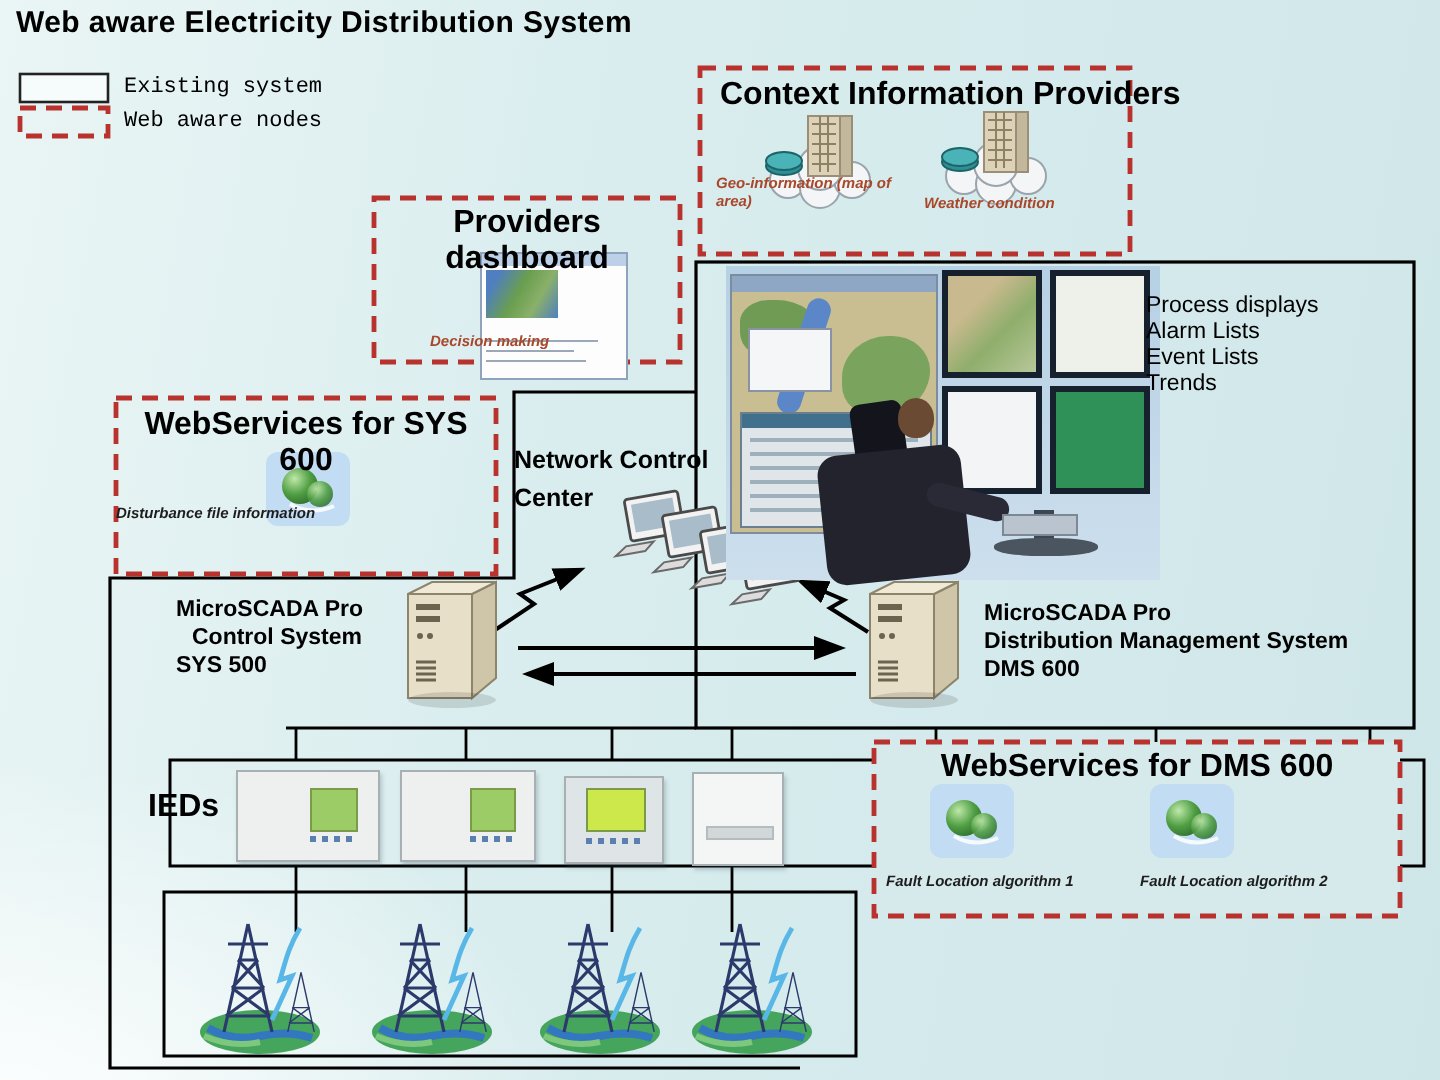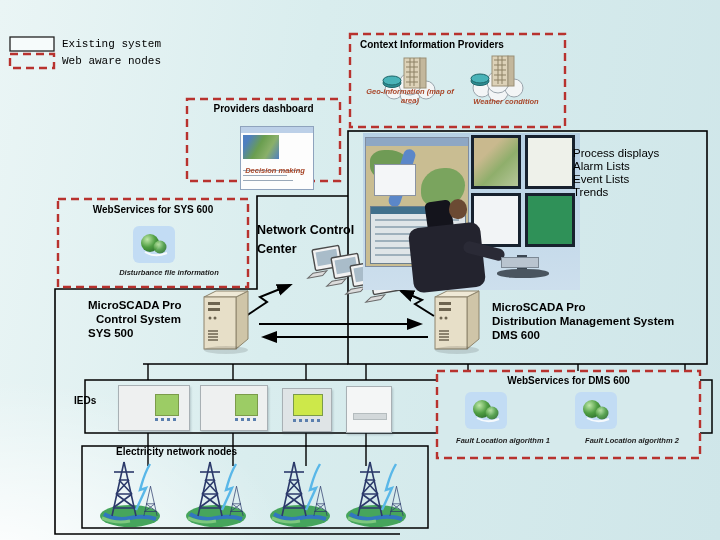--- a/index.html
+++ b/index.html
@@ -4,25 +4,25 @@
 <style>
   html,body{margin:0;padding:0;background:#fff;font-family:"Liberation Sans",sans-serif;}
   #slide{position:relative;width:720px;height:540px;overflow:hidden;
     background:
       radial-gradient(ellipse 420px 260px at 0% 104%, rgba(255,255,255,.95), rgba(255,255,255,0) 70%),
       linear-gradient(100deg,#eaf5f5 0%,#d9edee 40%,#cfe6e9 100%);}
   .abs{position:absolute;}
   .t{position:absolute;color:#000;white-space:pre-line;}
   .title{font-size:15px;font-weight:bold;letter-spacing:.2px;}
   .lg{font-size:11px;font-family:Liberation Mono, monospace;}
-  .bt{font-size:10px;font-weight:bold;}
+  .bt{font-size:16px;font-weight:bold;}
   .bt3{font-size:11.5px;font-weight:bold;line-height:14px;}
   .ncc{font-size:12.5px;font-weight:bold;line-height:19px;}
   .disp{font-size:11.5px;font-weight:normal;line-height:13.5px;}
-  .note{font-size:7.5px;font-weight:bold;font-style:italic;text-align:center;}
+  .note{font-size:7.5px;font-weight:bold;font-style:italic;}
   .red{color:#a8472a;}
   .dark{color:#1d1d1d;}
   .ctr{text-align:center;}
   svg{position:absolute;left:0;top:0;}
   
   #photo{left:363px;top:133px;width:217px;height:157px;background:linear-gradient(180deg,#b6d0e4,#cddfed);}
   #photo .appwin{position:absolute;left:2px;top:4px;width:102px;height:128px;background:#c9bd92;border:1px solid #7e8ca0;}
   #photo .apphdr{position:absolute;left:0;top:0;width:100%;height:8px;background:#8ea7c4;}
   #photo .blob1{position:absolute;left:4px;top:12px;width:40px;height:30px;background:#6f9b55;border-radius:40% 60% 50% 50%;}
   #photo .blob2{position:absolute;left:55px;top:30px;width:44px;height:40px;background:#7aa45e;border-radius:55% 45% 60% 40%;}
@@ -224,50 +224,50 @@
     <div class="btns" style="left:34px;top:32px;width:22px"></div>
   </div>
   <div class="ied" style="left:282px;top:388px;width:48px;height:42px;background:#dfe4e6">
     <div class="scr" style="left:10px;top:5px;width:28px;height:20px;background:#cde84a"></div>
     <div class="btns" style="left:10px;top:30px;width:28px"></div>
   </div>
   <div class="ied" style="left:346px;top:386px;width:44px;height:45px;background:#f4f6f6">
     <div style="position:absolute;left:6px;top:26px;width:32px;height:5px;background:#d2d8da;border:1px solid #b4bcbe"></div>
   </div>
 
+  <div class="t title" style="left:8px;top:3px">Web aware Electricity Distribution System</div>
 
   <div class="t lg" style="left:62px;top:38px">Existing system</div>
   <div class="t lg" style="left:62px;top:55px">Web aware nodes</div>
 
   <div class="t bt" style="left:360px;top:39px">Context Information Providers</div>
   <div class="t note red" style="left:358px;top:87px;width:104px">Geo-information (map of area)</div>
   <div class="t note red" style="left:462px;top:97px;width:88px">Weather condition</div>
 
   <div class="t bt ctr" style="left:187px;top:103px;width:153px">Providers dashboard</div>
   <div class="t note red" style="left:215px;top:166px;width:120px">Decision making</div>
 
   <div class="t ncc" style="left:257px;top:221px">Network Control
 Center</div>
 
   <div class="t disp" style="left:573px;top:147px">Process displays</div>
   <div class="t disp" style="left:573px;top:160px">Alarm Lists</div>
   <div class="t disp" style="left:573px;top:173px">Event Lists</div>
   <div class="t disp" style="left:573px;top:186px">Trends</div>
 
   <div class="t bt ctr" style="left:58px;top:204px;width:190px">WebServices for SYS 600</div>
-  <div class="t note dark" style="left:58px;top:268px;width:222px">Disturbance file information</div>
+  <div class="t note dark" style="left:58px;top:252px;width:222px">Disturbance file information</div>
 
   <div class="t bt3" style="left:88px;top:298px">MicroSCADA Pro</div>
   <div class="t bt3" style="left:96px;top:312px">Control System</div>
   <div class="t bt3" style="left:88px;top:326px">SYS 500</div>
 
   <div class="t bt3" style="left:492px;top:300px">MicroSCADA Pro</div>
   <div class="t bt3" style="left:492px;top:314px">Distribution Management System</div>
   <div class="t bt3" style="left:492px;top:328px">DMS 600</div>
 
   <div class="t bt ctr" style="left:437px;top:375px;width:263px">WebServices for DMS 600</div>
   <div class="t note dark" style="left:443px;top:436px;width:120px">Fault Location algorithm 1</div>
   <div class="t note dark" style="left:570px;top:436px;width:124px">Fault Location algorithm 2</div>
 
   <div class="t bt" style="left:74px;top:395px">IEDs</div>
-  <div class="t bt" style="left:116px;top:446px">Electricity network nodes</div>
 
 </div>
 
 </body></html>

